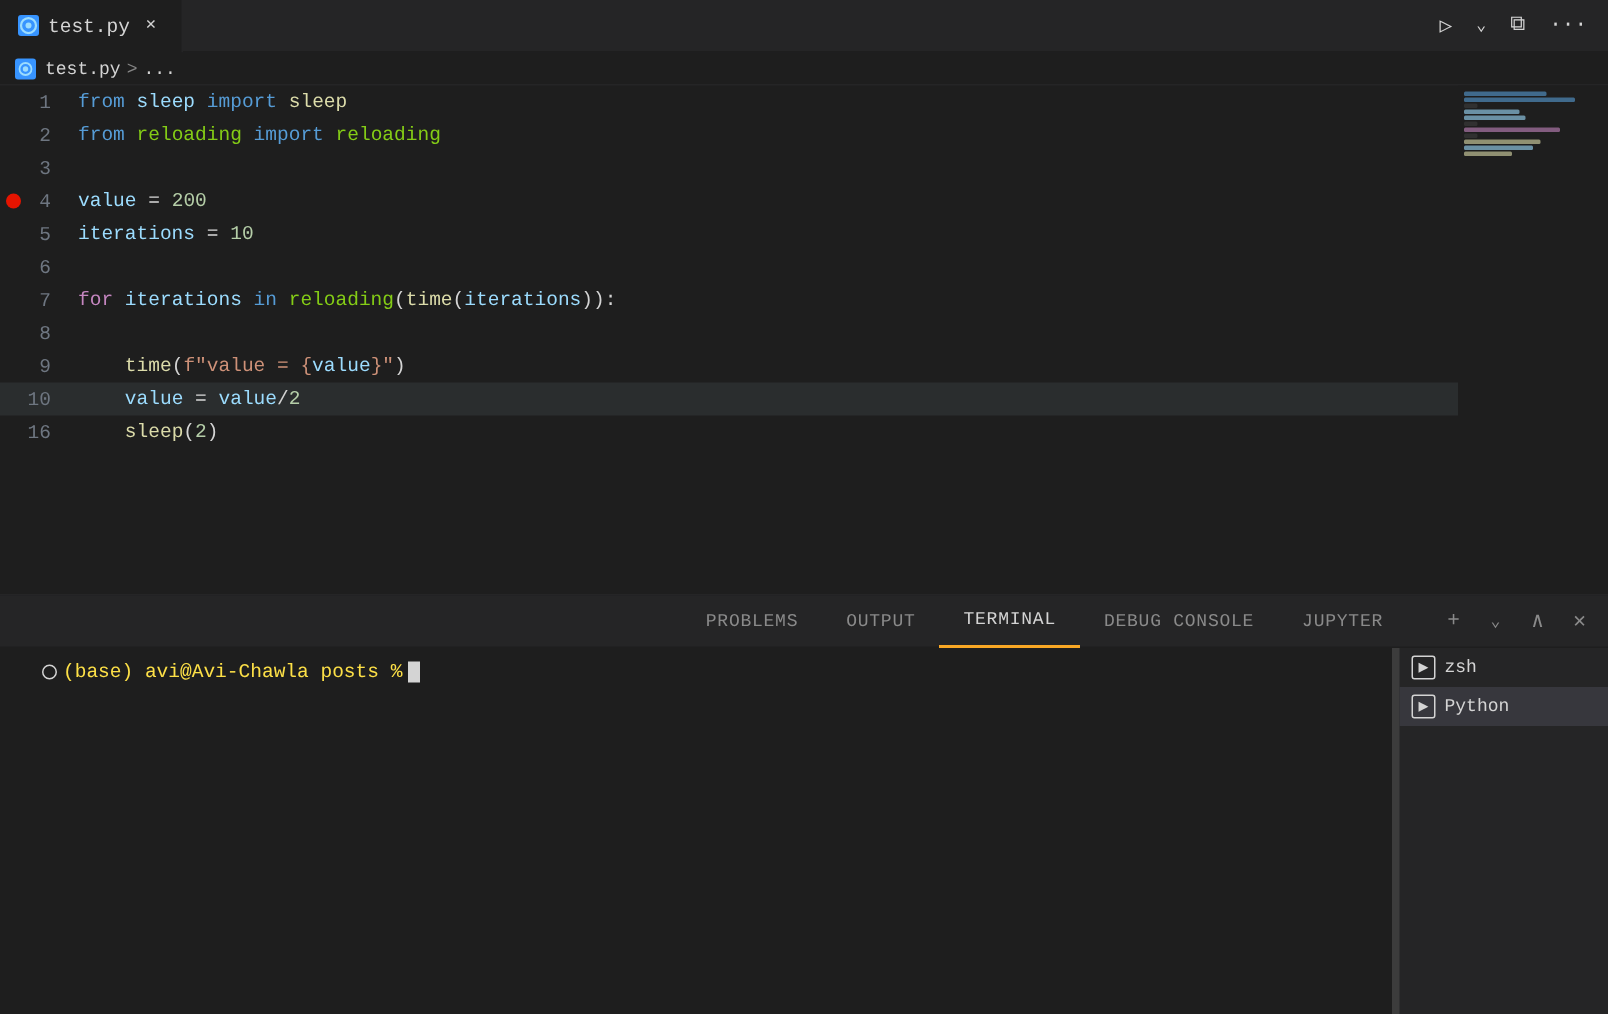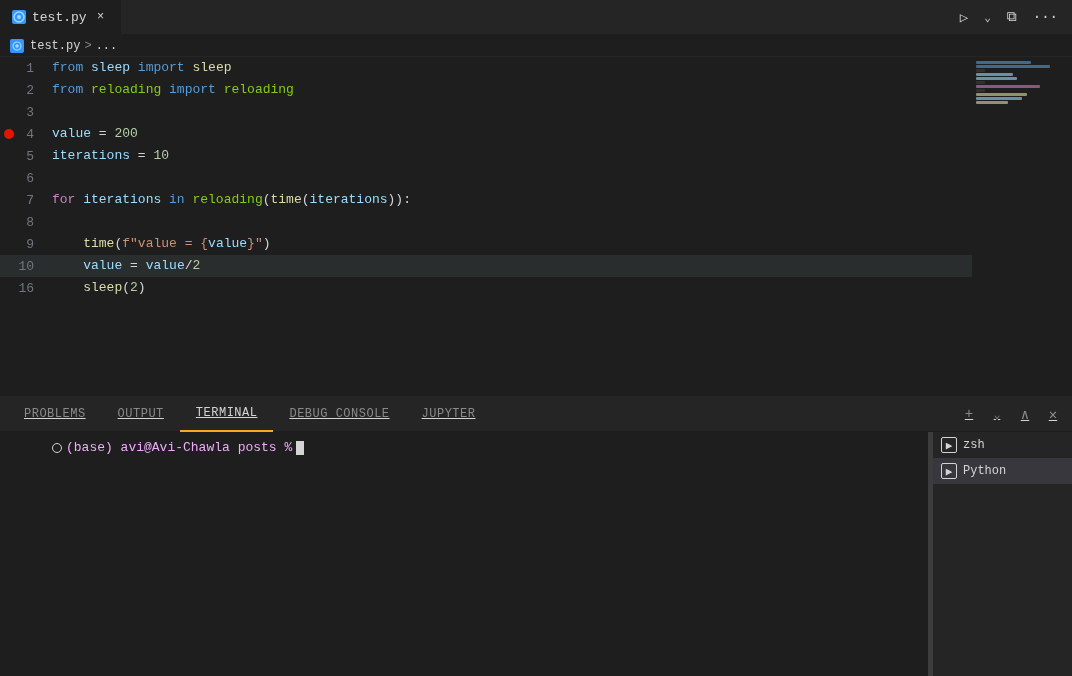--- a/index.html
+++ b/index.html
@@ -198,23 +198,22 @@
       flex-shrink: 0;
       border-top: 1px solid #252526;
     }
     .panel-tabs {
       display: flex;
       align-items: center;
       height: 35px;
       background: #252526;
       border-bottom: 1px solid #1e1e1e;
       padding: 0 8px;
-      gap: 4px;
-      justify-content: space-between;
-      text-decoration: underline;
+      gap: 20px;
+      justify-content: flex-end;
     }
     .panel-tabs-left {
       display: flex;
       gap: 0;
     }
     .panel-tab {
       padding: 0 16px;
       height: 35px;
       display: flex;
       align-items: center;
@@ -245,25 +244,24 @@
       border-radius: 3px;
     }
     
     .terminal-body {
       display: flex;
       flex: 1;
       overflow: hidden;
     }
     .terminal-main {
       flex: 1;
-      padding: 8px 12px;
+      padding: 8px 28px;
       font-family: 'Consolas', 'Courier New', monospace;
       font-size: 13px;
-      color: #f0abfc;
-      margin-left: 40px;
+      color: #fde047;
     }
     .terminal-prompt {
       display: flex;
       align-items: center;
       gap: 4px;
     }
     .prompt-circle {
       width: 10px;
       height: 10px;
       border-radius: 50%;

